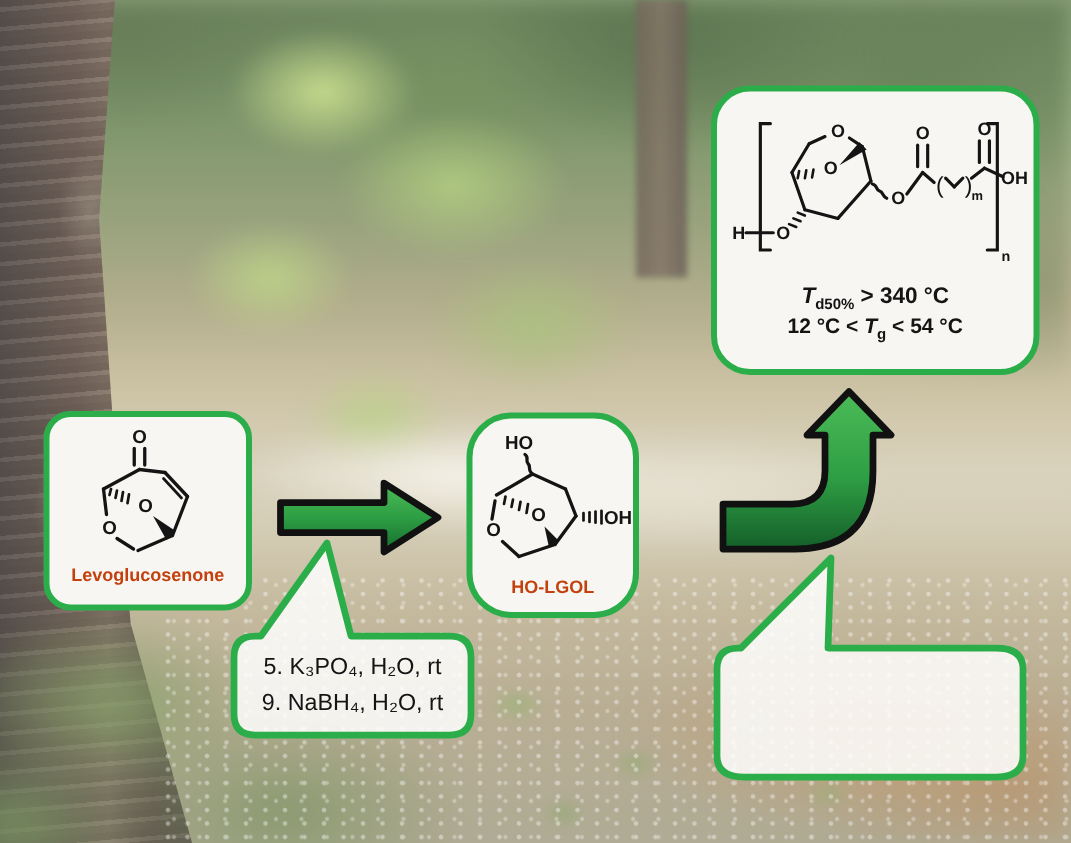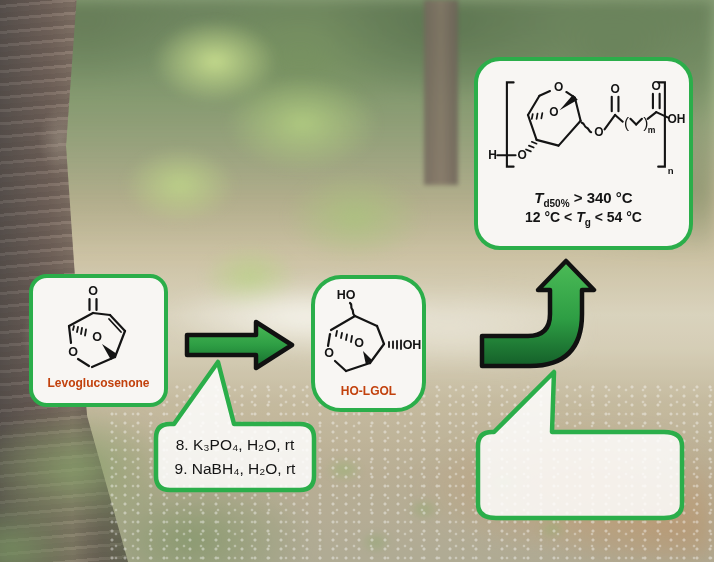--- a/index.html
+++ b/index.html
@@ -120,21 +120,21 @@
         <stop offset="1" stop-color="#145f29"></stop>
       </linearGradient>
     </defs>
     <path d="M 4,80 L 50,80 Q 72,80 72,58 L 72,34 L 60,34 L 88,5 L 116,34 L 104,34 L 104,58 Q 104,110 52,110 L 4,110 Z" fill="url(#ag2)" stroke="#111111" stroke-width="4.5" stroke-linejoin="round"></path>
   </svg>
 
   <svg class="overlay" style="left:152px;top:356px;z-index:5" width="168" height="140" viewBox="0 0 168 140">
     <path d="M 18,68 H 22 L 66,6 L 82,68 H 148 Q 162,68 162,82 V 120 Q 162,134 148,134 H 18 Q 4,134 4,120 V 82 Q 4,68 18,68 Z" fill="rgba(255,255,255,0.84)" stroke="#2bae4a" stroke-width="4.5" stroke-linejoin="round"></path>
   </svg>
   <div class="callout-text ct1">
-    <div>8. K₃PO₄, H₂O, rt</div>
+    <div>5. K₃PO₄, H₂O, rt</div>
     <div>9. NaBH₄, H₂O, rt</div>
   </div>
 
   <svg class="overlay" style="left:474px;top:366px;z-index:5" width="212" height="156" viewBox="0 0 212 156">
     <path d="M 18,66 H 20 L 80,6 L 78,66 H 190 Q 208,66 208,80 V 138 Q 208,152 190,152 H 22 Q 4,152 4,138 V 80 Q 4,66 18,66 Z" fill="rgba(255,255,255,0.84)" stroke="#2bae4a" stroke-width="4.5" stroke-linejoin="round"></path>
   </svg>
 
   <div class="panel panel-lgo" style="z-index:4">
     <svg class="chem" width="104" height="96" viewBox="0 0 104 96" style="margin-top:4px">
       <text x="46" y="13">O</text>

